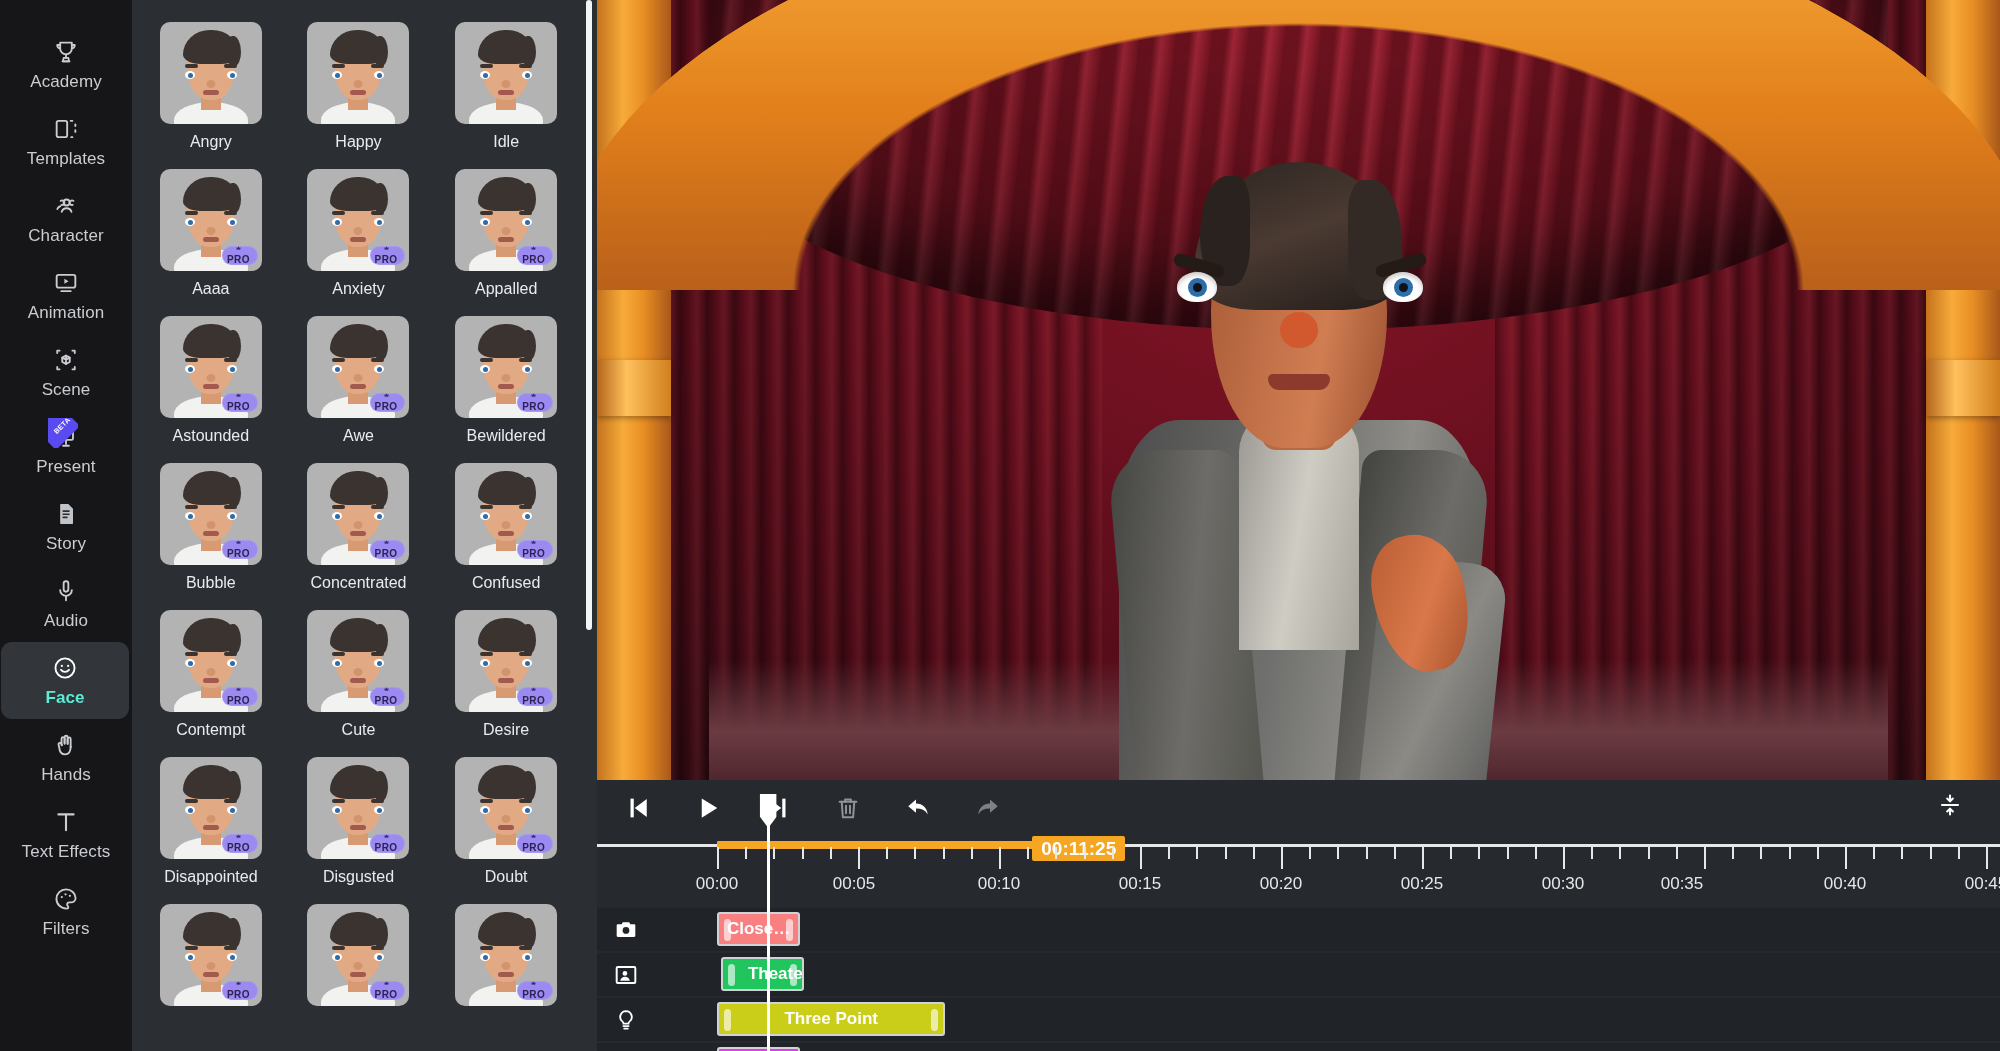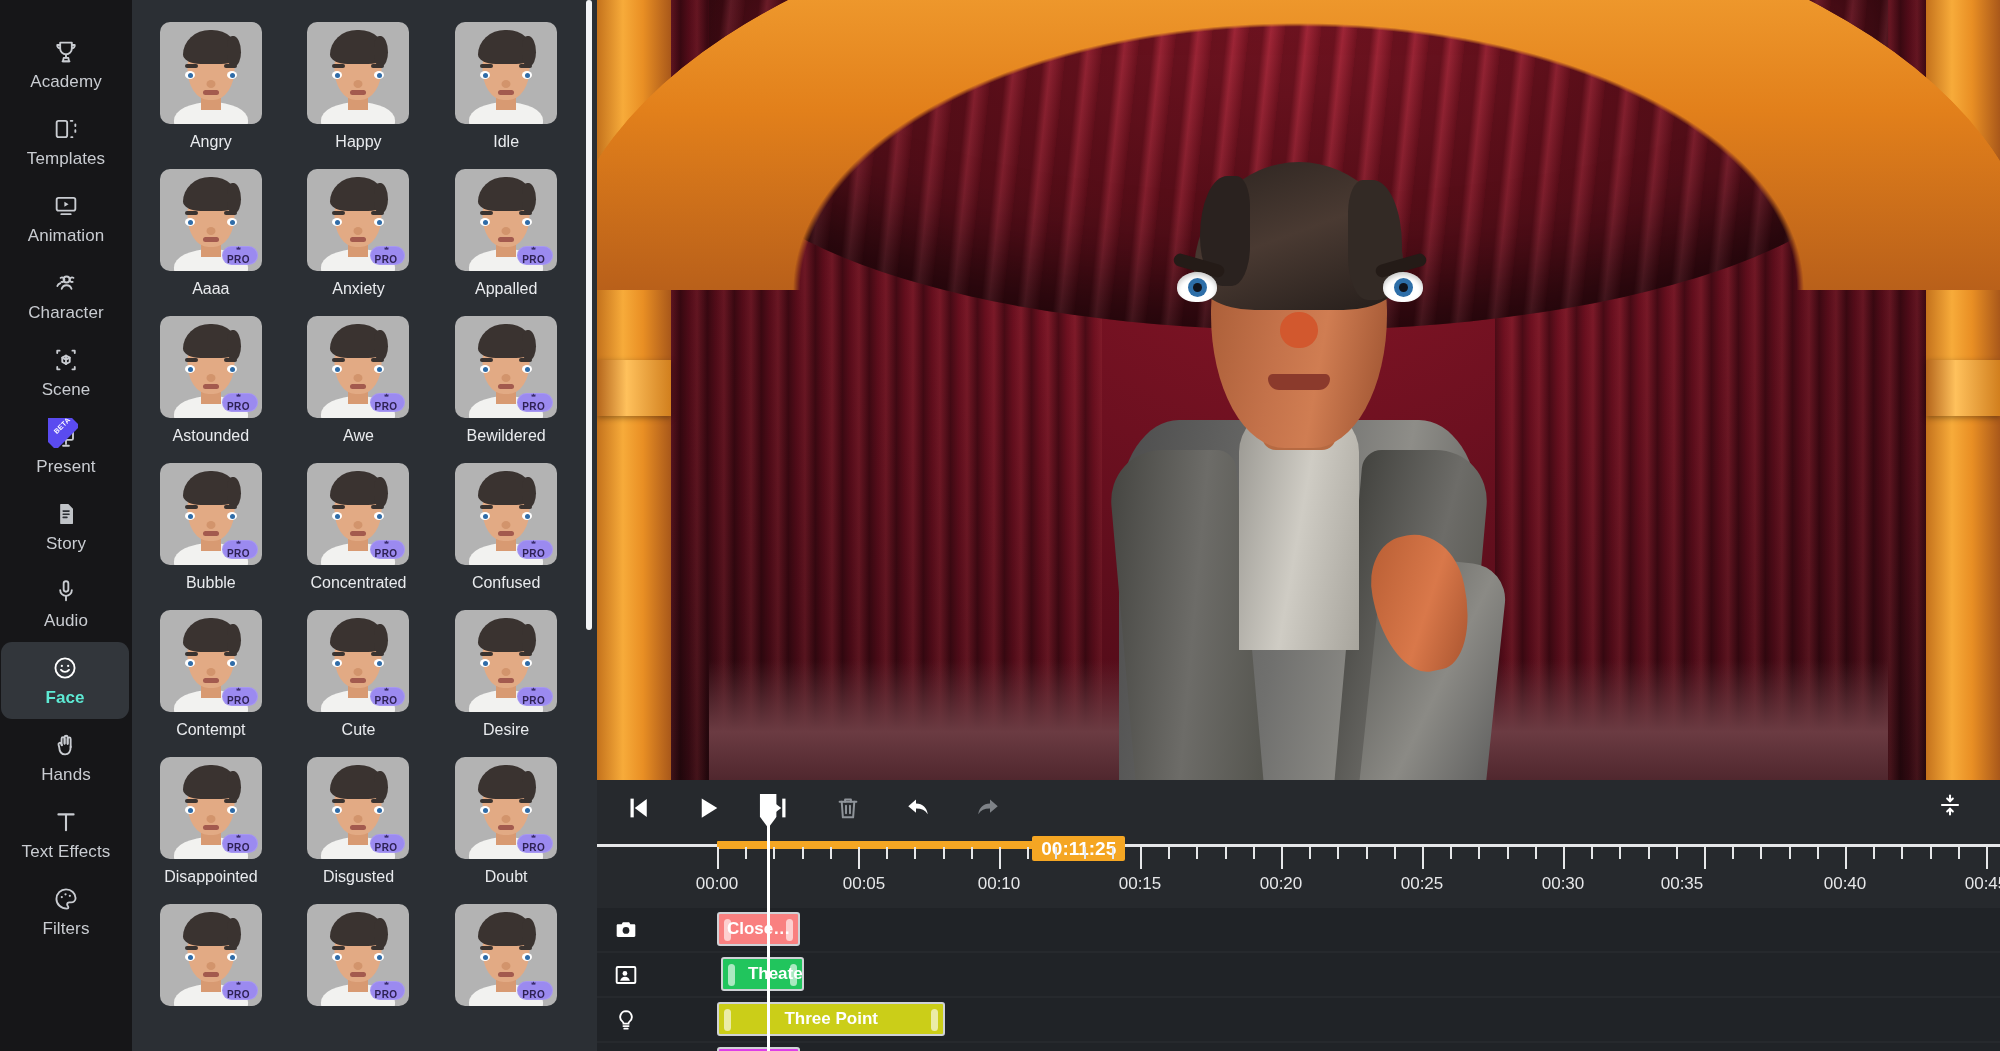--- a/index.html
+++ b/index.html
@@ -334,38 +334,38 @@
           <svg viewBox="0 0 24 24" fill="none" stroke="currentColor" stroke-width="1.6" stroke-linecap="round" stroke-linejoin="round">
             <rect x="4" y="5" width="9" height="14" rx="1.6"></rect>
             <path d="M16 5h1.5M20 5h0M20 8v1.5M20 13v1.5M20 18h0M16.5 19h1" stroke-dasharray="2 2.5"></path>
           </svg>
         </span>
         <span class="rail-label">Templates</span>
       </div>
       <div class="rail-item">
         <span class="rail-icon">
           <svg viewBox="0 0 24 24" fill="none" stroke="currentColor" stroke-width="1.6" stroke-linecap="round" stroke-linejoin="round">
-            <rect x="4" y="5" width="16" height="11" rx="1.6"></rect>
-            <path d="M10.6 8.3v4.4l3.6-2.2z" fill="currentColor" stroke="none"></path>
-            <path d="M8 19h8"></path>
-          </svg>
-        </span>
-        <span class="rail-label">Animation</span>
-      </div>
-      <div class="rail-item">
-        <span class="rail-icon">
-          <svg viewBox="0 0 24 24" fill="none" stroke="currentColor" stroke-width="1.6" stroke-linecap="round" stroke-linejoin="round">
             <circle cx="12.5" cy="9" r="2.6"></circle>
             <path d="M8.3 17c.6-2 2.1-3.1 4.2-3.1S16.1 15 16.7 17"></path>
             <path d="M7.4 7.6a2 2 0 1 1 .7 3.5"></path>
             <path d="M4.6 14.6c.4-1.3 1.2-2.1 2.5-2.4"></path>
             <path d="M18.4 7.6a2 2 0 1 0-.7 3.5"></path>
           </svg>
         </span>
         <span class="rail-label">Character</span>
+      </div>
+      <div class="rail-item">
+        <span class="rail-icon">
+          <svg viewBox="0 0 24 24" fill="none" stroke="currentColor" stroke-width="1.6" stroke-linecap="round" stroke-linejoin="round">
+            <rect x="4" y="5" width="16" height="11" rx="1.6"></rect>
+            <path d="M10.6 8.3v4.4l3.6-2.2z" fill="currentColor" stroke="none"></path>
+            <path d="M8 19h8"></path>
+          </svg>
+        </span>
+        <span class="rail-label">Animation</span>
       </div>
       <div class="rail-item">
         <span class="rail-icon">
           <svg viewBox="0 0 24 24" fill="none" stroke="currentColor" stroke-width="1.6" stroke-linecap="round" stroke-linejoin="round">
             <path d="M6.5 4H4.5v2M17.5 4h2v2M6.5 20H4.5v-2M17.5 20h2v-2"></path>
             <path d="m12 8.2 3.2 1.8v3.6L12 15.4 8.8 13.6V10z"></path>
             <path d="M12 8.2v7.2M8.8 10 12 11.8 15.2 10"></path>
           </svg>
         </span>
         <span class="rail-label">Scene</span>
@@ -1160,21 +1160,21 @@
           <div class="tick minor" style="left: 1163.4px;"></div>
           <div class="tick minor" style="left: 1191.6px;"></div>
           <div class="tick minor" style="left: 1219.8px;"></div>
           <div class="tick major" style="left: 1248px;"></div>
           <div class="tick minor" style="left: 1276.2px;"></div>
           <div class="tick minor" style="left: 1304.4px;"></div>
           <div class="tick minor" style="left: 1332.6px;"></div>
           <div class="tick minor" style="left: 1360.8px;"></div>
           <div class="tick major" style="left: 1389px;"></div>
           <div class="tlabel" style="left: 120px;">00:00</div>
-          <div class="tlabel" style="left: 267px;">00:05</div>
+          <div class="tlabel" style="left: 257px;">00:05</div>
           <div class="tlabel" style="left: 402px;">00:10</div>
           <div class="tlabel" style="left: 543px;">00:15</div>
           <div class="tlabel" style="left: 684px;">00:20</div>
           <div class="tlabel" style="left: 825px;">00:25</div>
           <div class="tlabel" style="left: 966px;">00:30</div>
           <div class="tlabel" style="left: 1085px;">00:35</div>
           <div class="tlabel" style="left: 1248px;">00:40</div>
           <div class="tlabel" style="left: 1389px;">00:45</div>
         </div>
       <div id="tl-tracks">

